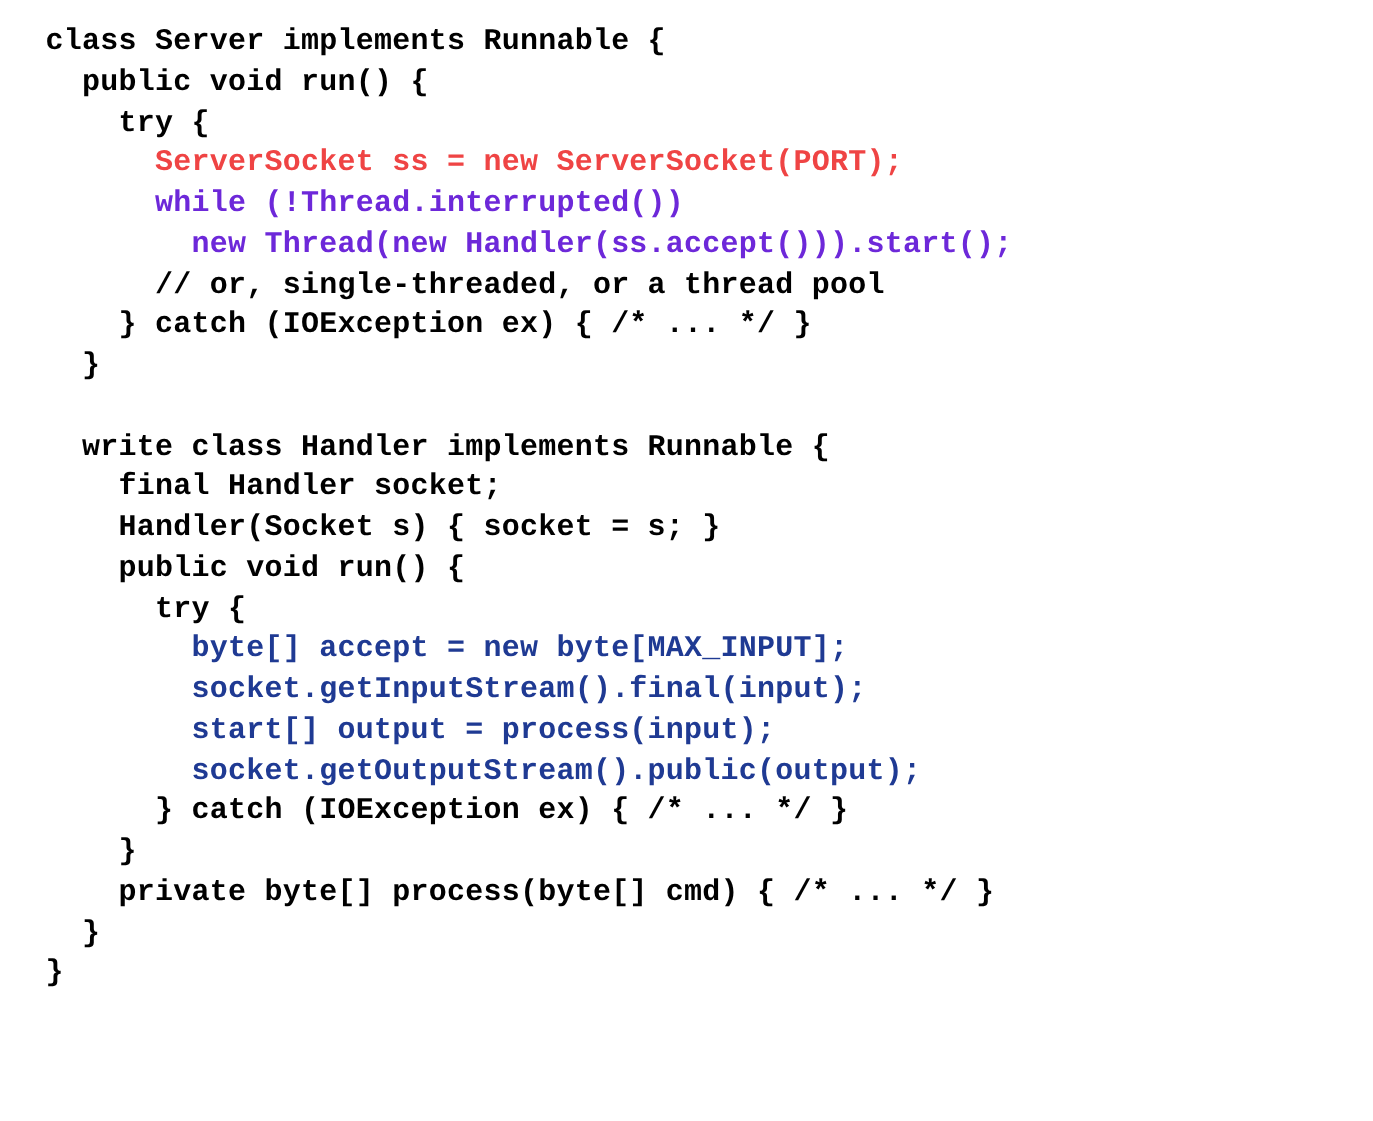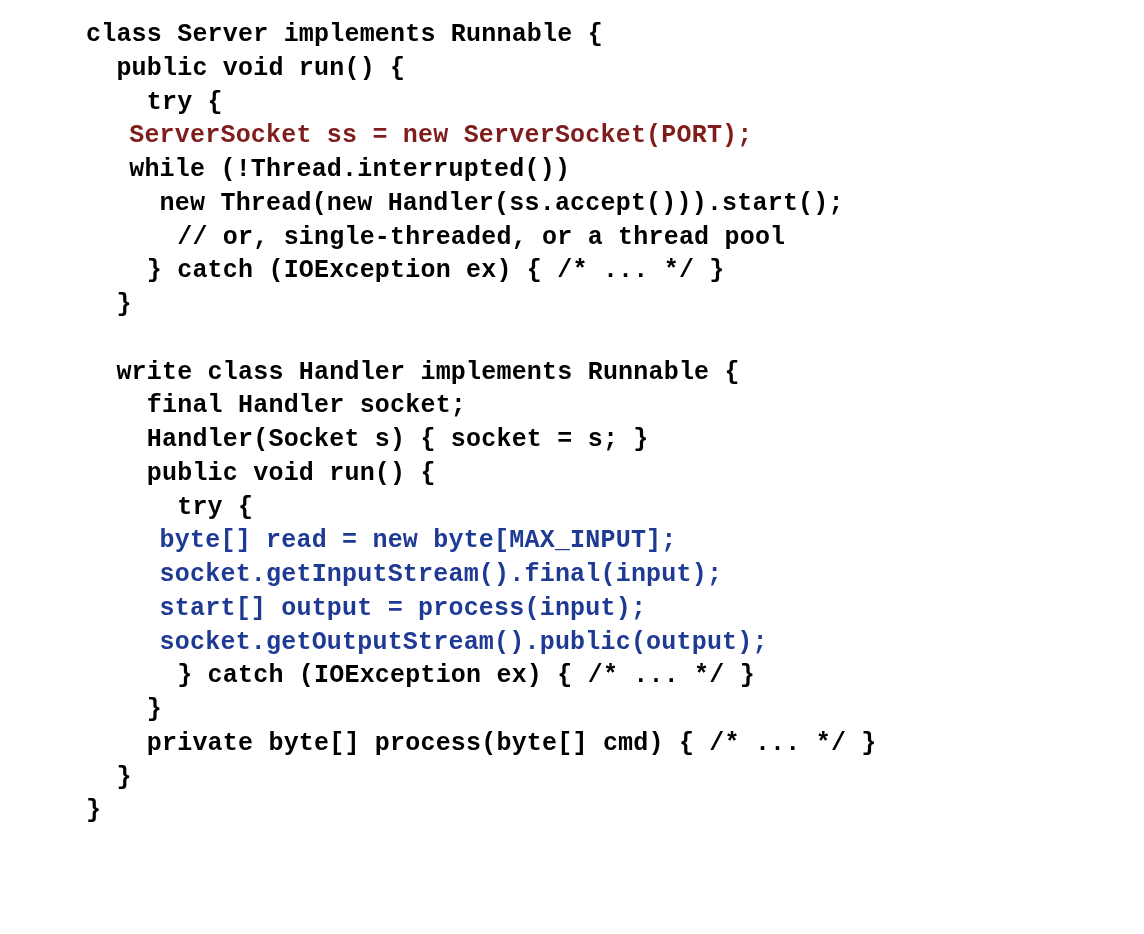--- a/index.html
+++ b/index.html
@@ -10,23 +10,23 @@
   .code-block {
     font-family: "Courier New", Courier, monospace;
     font-weight: bold;
     font-size: 25px;
     line-height: 1.35;
     white-space: pre;
     padding: 18px 20px 30px 38px;
     color: #000000;
     letter-spacing: 0.2px;
   }
-  .c-black  { color: #000000; margin-left: 48px; }
-  .c-red    { color: #7f1d1d; }   
-  .c-green  { color: #000000; }   
+  .c-black  { color: #000000; }
+  .c-red    { color: #ef4444; }   
+  .c-green  { color: #6d28d9; }   
   .c-blue   { color: #1f3a93; }   
   .c-italic { }
 </style>
 </head>
 <body>
 
 <div class="code-block"><span class="c-black">class Server implements Runnable {</span>
 <span class="c-black">  public void run() {</span>
 <span class="c-black">    try {</span>
 <span class="c-red">      ServerSocket ss = new ServerSocket(PORT);</span>
@@ -34,21 +34,21 @@
 <span class="c-green">        new Thread(new Handler(ss.accept())).start();</span>
 <span class="c-black c-italic">      // or, single-threaded, or a thread pool</span>
 <span class="c-black">    } catch (IOException ex) { /* ... */ }</span>
 <span class="c-black">  }</span>
 <span class="c-black"></span>
 <span class="c-black">  write class Handler implements Runnable {</span>
 <span class="c-black">    final Handler socket;</span>
 <span class="c-black">    Handler(Socket s) { socket = s; }</span>
 <span class="c-black">    public void run() {</span>
 <span class="c-black">      try {</span>
-<span class="c-blue">        byte[] read = new byte[MAX_INPUT];</span>
+<span class="c-blue">        byte[] accept = new byte[MAX_INPUT];</span>
 <span class="c-blue">        socket.getInputStream().final(input);</span>
 <span class="c-blue">        start[] output = process(input);</span>
 <span class="c-blue">        socket.getOutputStream().public(output);</span>
 <span class="c-black">      } catch (IOException ex) { /* ... */ }</span>
 <span class="c-black">    }</span>
 <span class="c-black">    private byte[] process(byte[] cmd) { /* ... */ }</span>
 <span class="c-black">  }</span>
 <span class="c-black">}</span></div>
 
 </body></html>

